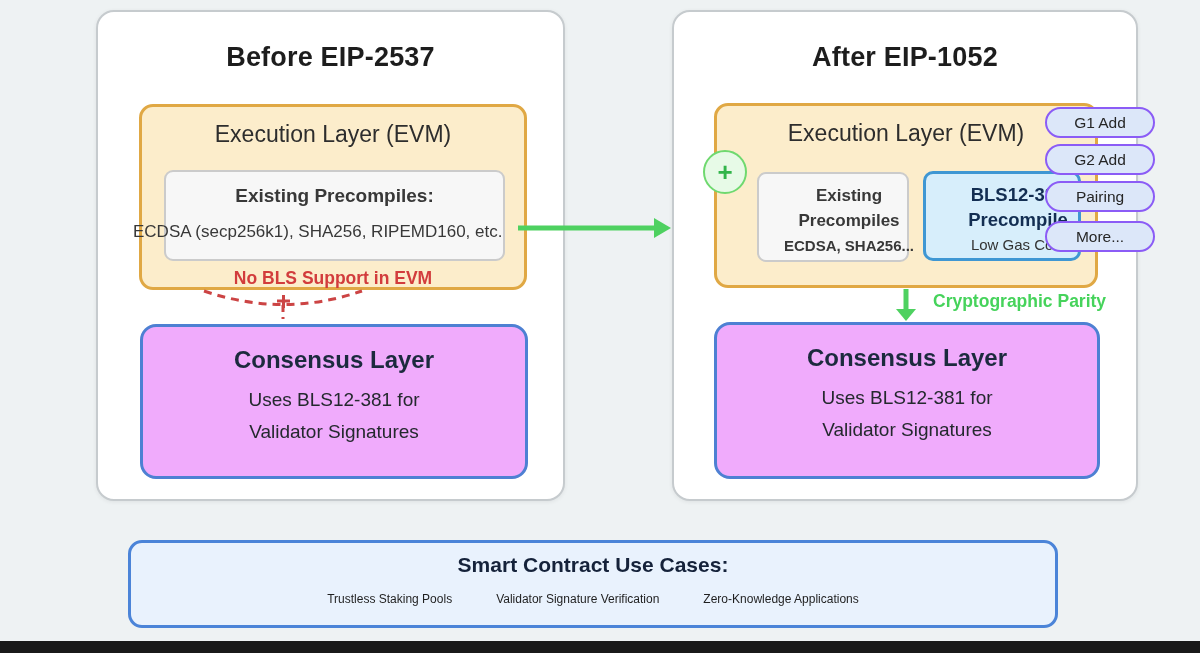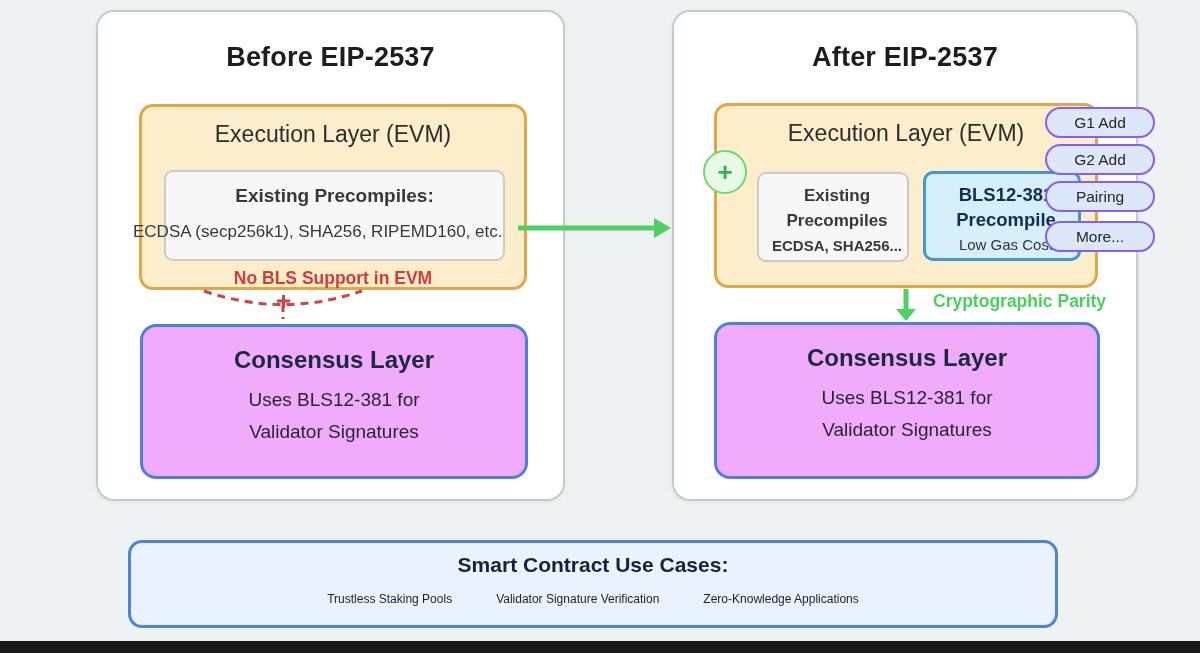--- a/index.html
+++ b/index.html
@@ -27,21 +27,21 @@
   .gray-box.l{left:22px;top:63px;width:341px;height:91px;}
   .gray-box.r{left:40px;top:66px;width:152px;height:90px;}
 
   .precompiles-heading{position:absolute;top:13px;left:0;width:100%;text-align:center;
                        font-size:19px;color:#383838;}
   .ecdsa-line{position:absolute;left:-9px;top:115px;width:406px;
               font-size:17px;color:#383838;white-space:nowrap;}
   .warning{position:absolute;top:161px;left:0;width:100%;text-align:center;
            font-size:17.5px;font-weight:bold;color:#d23c3c;}
 
-  .stack-line{position:absolute;left:4px;width:100%;text-align:center;color:#383838;}
+  .stack-line{position:absolute;left:16px;width:100%;text-align:center;color:#383838;}
   .gr1{top:12px;font-size:17px;}
   .gr2{top:37px;font-size:17px;}
   .gr3{top:63px;font-size:15px;}
 
   .bls-box{position:absolute;left:206px;top:65px;width:158px;height:90px;
            background:#d7eefb;border:3px solid #3f97d3;border-radius:10px;box-sizing:border-box;}
   .bls1{top:10px;font-size:18.5px;font-weight:bold;color:#132e52;}
   .bls2{top:35px;font-size:18.5px;font-weight:bold;color:#132e52;}
   .bls3{top:62px;font-size:15px;color:#333333;}
 
@@ -100,21 +100,21 @@
     </div>
 
     <div class="consensus-box l">
       <div class="consensus-title">Consensus Layer</div>
       <div class="consensus-line1">Uses BLS12-381 for</div>
       <div class="consensus-line2">Validator Signatures</div>
     </div>
   </section>
 
   <section class="panel right">
-    <div class="panel-title">After EIP-2537</div>
+    <div class="panel-title">After EIP-1052</div>
 
     <div class="exec-box r">
       <div class="exec-title">Execution Layer (EVM)</div>
 
       <div class="gray-box r">
         <div class="stack-line gr1">Existing</div>
         <div class="stack-line gr2">Precompiles</div>
         <div class="stack-line gr3">ECDSA, SHA256...</div>
       </div>
 

